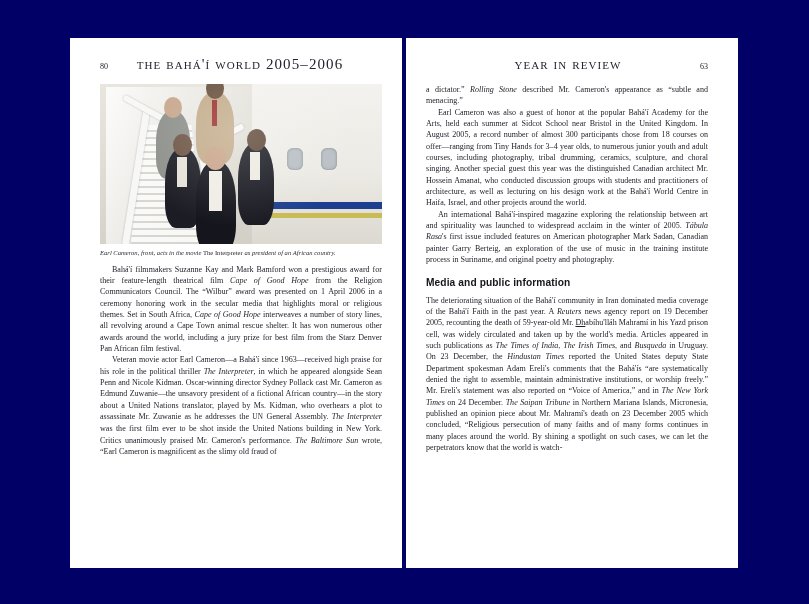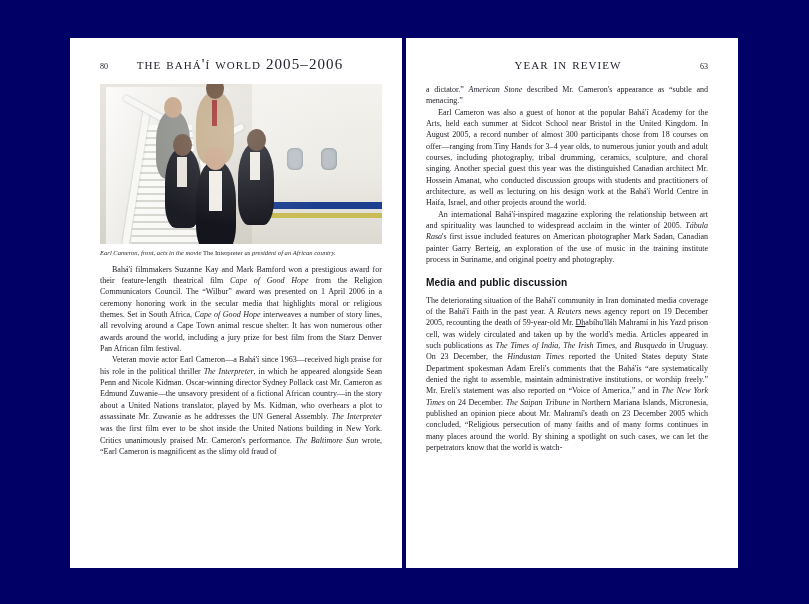--- a/index.html
+++ b/index.html
@@ -209,23 +209,23 @@
 
   <div class="page right">
 
     <div class="runhead right">
       <span class="spacer"></span>
       <span class="title">YEAR IN REVIEW</span>
       <span class="folio">63</span>
     </div>
 
     <div class="body">
-      <p class="noindent">a dictator.” <i>American Stone</i> described Mr. Cameron's appearance as “subtle and menacing.”</p>
+      <p class="noindent">a dictator.” <i>Rolling Stone</i> described Mr. Cameron's appearance as “subtle and menacing.”</p>
       <p>Earl Cameron was also a guest of honor at the popular Bahá'í Academy for the Arts, held each summer at Sidcot School near Bristol in the United Kingdom. In August 2005, a record number of almost 300 participants chose from 18 courses on offer—ranging from Tiny Hands for 3–4 year olds, to numerous junior youth and adult courses, including photography, tribal drumming, ceramics, sculpture, and choral singing. Another special guest this year was the distinguished Canadian architect Mr. Hossein Amanat, who conducted discussion groups with students and practitioners of architecture, as well as lecturing on his design work at the Bahá'í World Centre in Haifa, Israel, and other projects around the world.</p>
       <p>An international Bahá'í-inspired magazine exploring the relationship between art and spirituality was launched to widespread acclaim in the winter of 2005. <i>Tábula Rasa</i>'s first issue included features on American photographer Mark Sadan, Canadian painter Garry Berteig, an exploration of the use of music in the training institute process in Suriname, and original poetry and photography.</p>
 
-      <h2 class="section">Media and public discussion</h2>
+      <h2 class="section">Media and public information</h2>
 
       <p class="noindent">The deteriorating situation of the Bahá'í community in Iran dominated media coverage of the Bahá'í Faith in the past year. A <i>Reuters</i> news agency report on 19 December 2005, recounting the death of 59-year-old Mr. <span class="udh">Dh</span>abíhu'lláh Mahramí in his Yazd prison cell, was widely circulated and taken up by the world's media. Articles appeared in such publications as <i>The Times of India</i>, <i>The Irish Times</i>, and <i>Busqueda</i> in Uruguay. On 23 December, the <i>Hindustan Times</i> reported the United States deputy State Department spokesman Adam Ereli's comments that the Bahá'ís “are systematically denied the right to assemble, maintain administrative institutions, or worship freely.” Mr. Ereli's statement was also reported on “Voice of America,” and in <i>The New York Times</i> on 24 December. <i>The Saipan Tribune</i> in Northern Mariana Islands, Micronesia, published an opinion piece about Mr. Mahramí's death on 23 December 2005 which concluded, “Religious persecution of many faiths and of many forms continues in many places around the world. By shining a spotlight on such cases, we can let the perpetrators know that the world is watch-</p>
     </div>
   </div>
 
 </div>
 
 </body></html>

